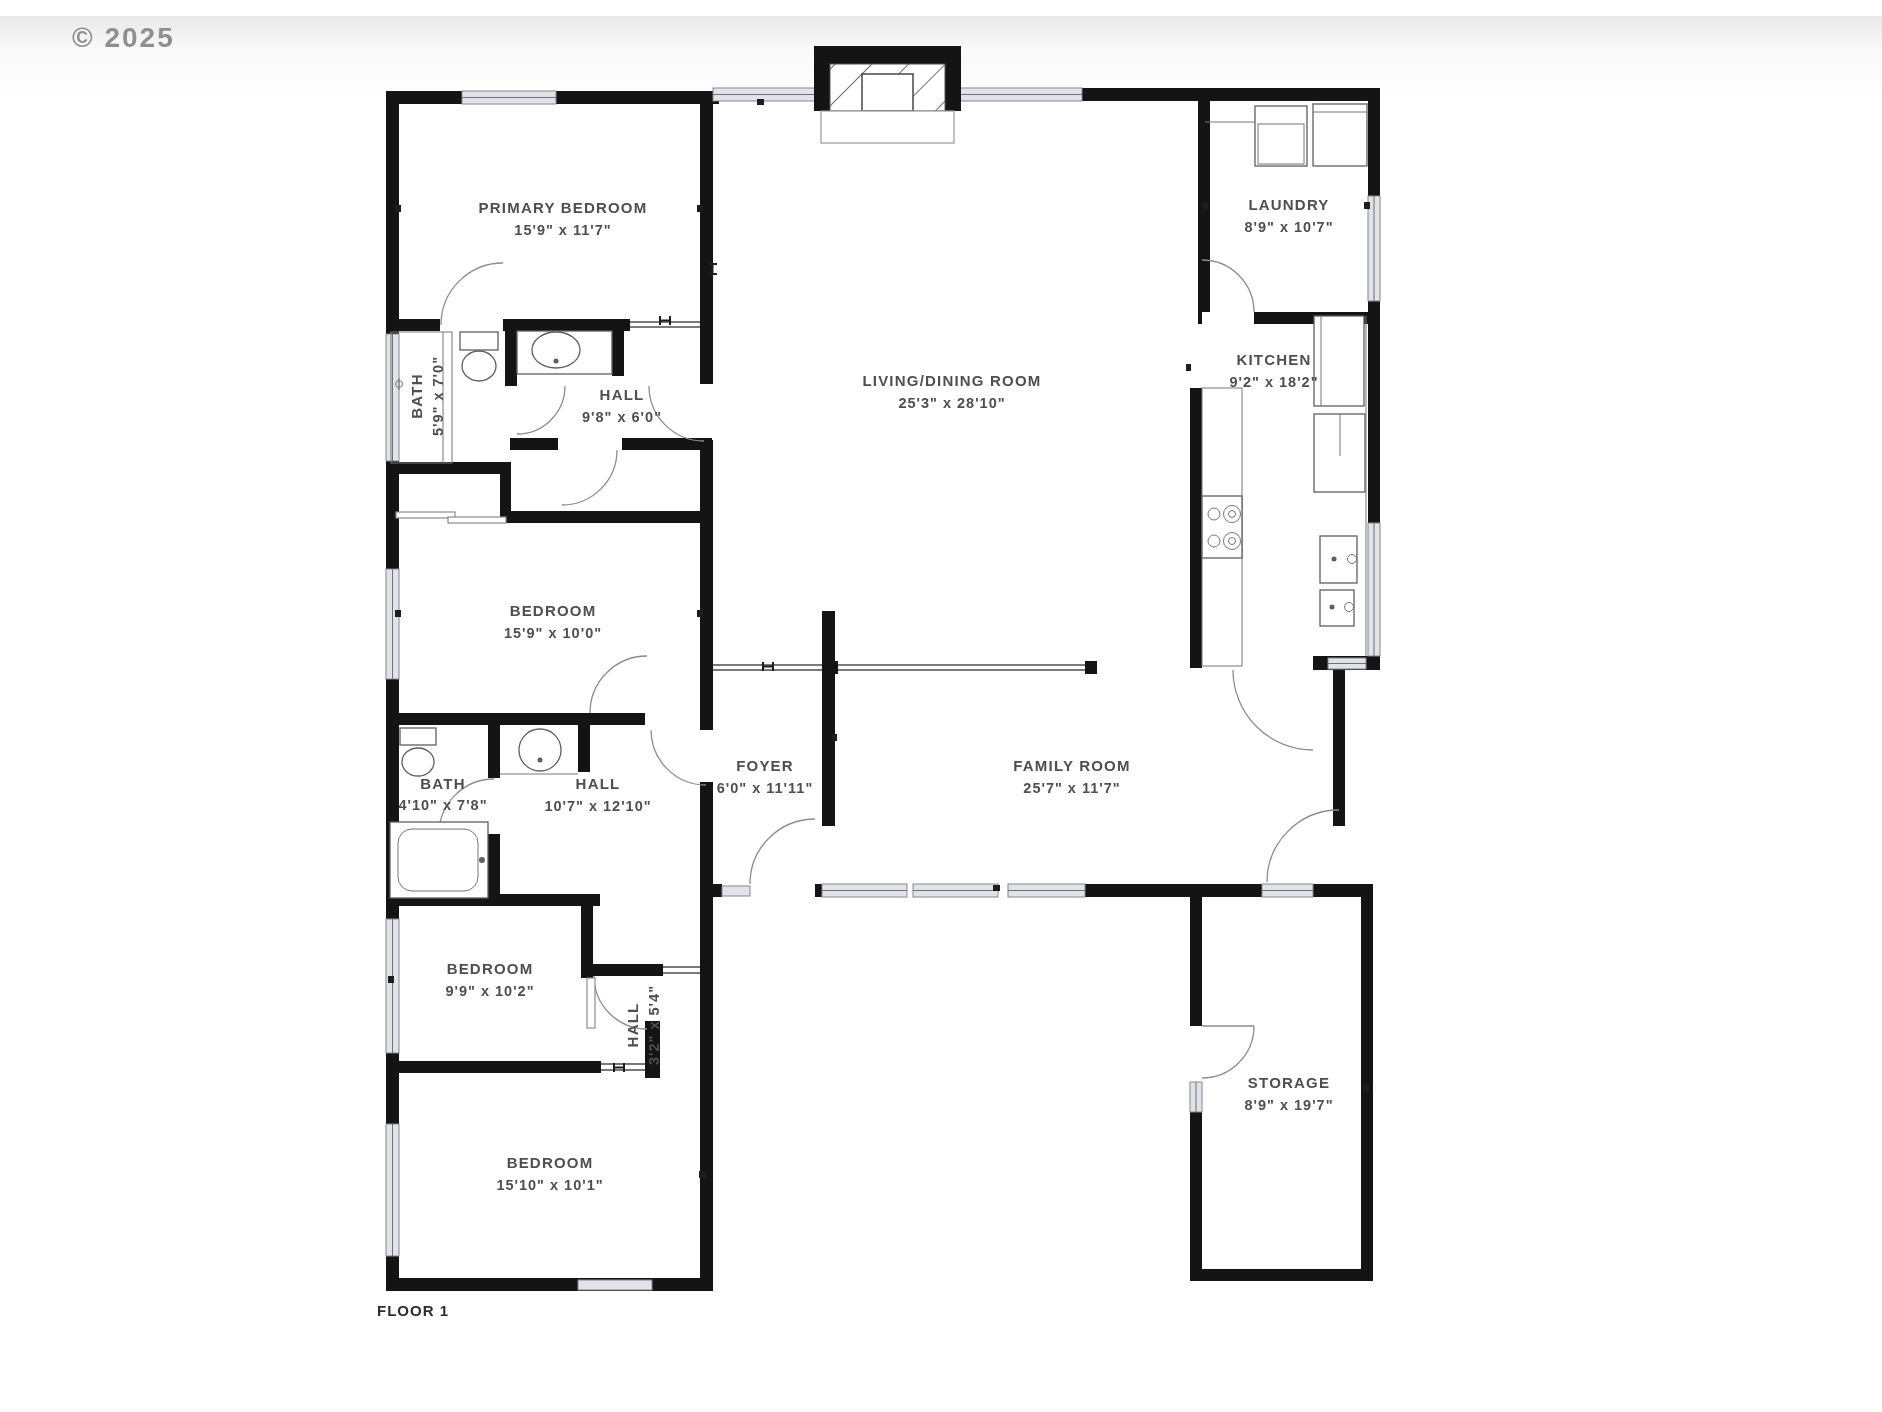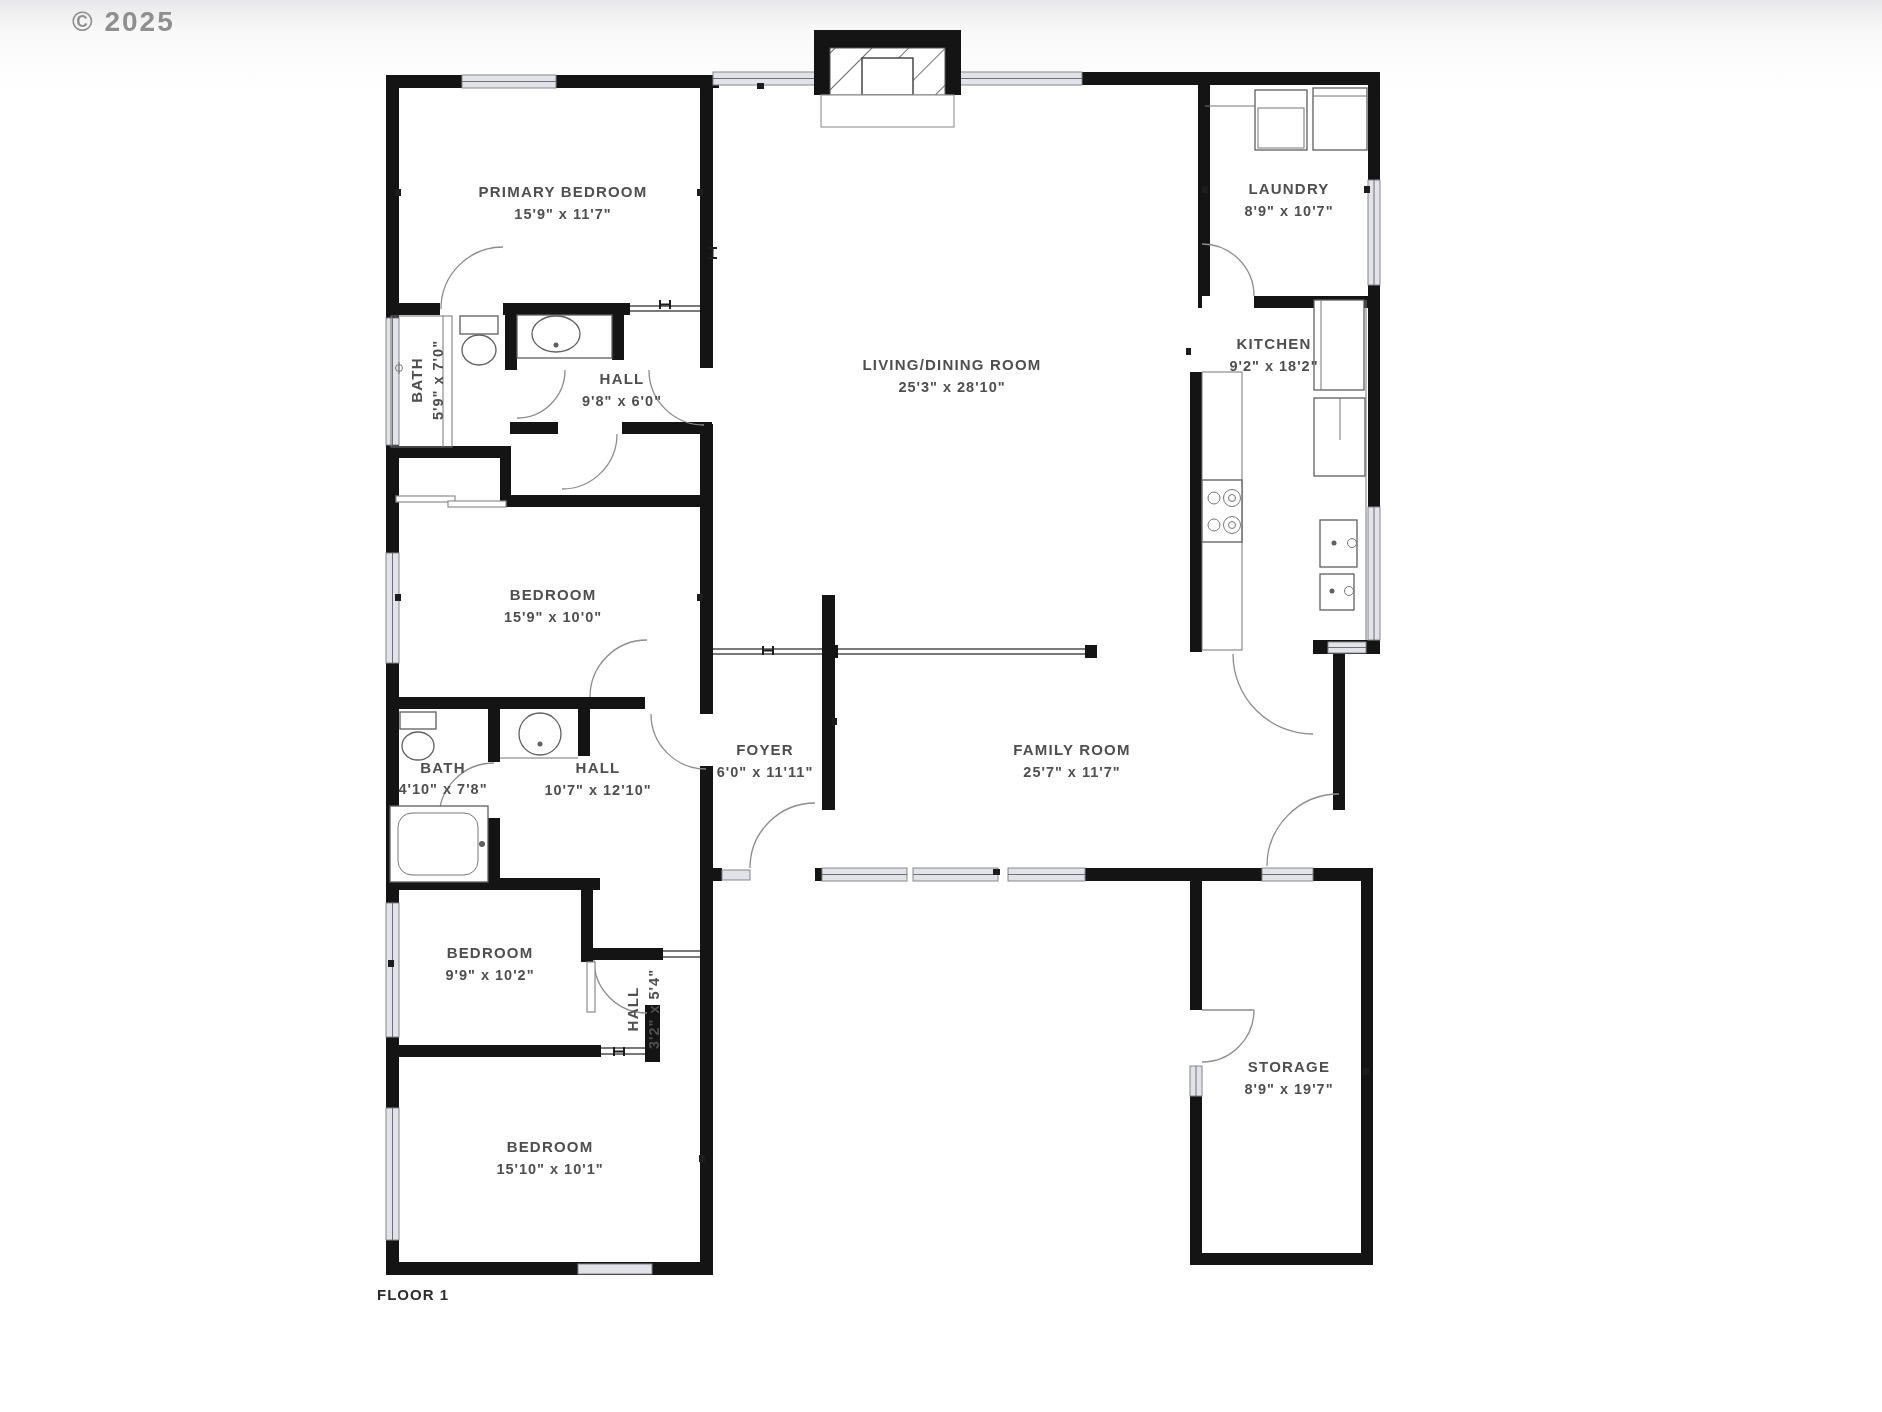--- a/index.html
+++ b/index.html
@@ -1,18 +1,19 @@
 <!DOCTYPE html>
 <html><head>
 <meta charset="utf-8">
 <style>
   html,body{margin:0;padding:0;background:#ffffff;}
   .canvas{
     position:relative;width:1882px;height:1360px;background:#ffffff;overflow:hidden;
     font-family:"Liberation Sans", sans-serif;
+    margin-top:16px;
   }
   .topshade{
     position:absolute;left:0;top:0;width:100%;height:90px;
     background:linear-gradient(180deg, rgba(205,205,210,0.45) 0%, rgba(230,230,234,0.25) 35%, rgba(255,255,255,0) 100%);
     pointer-events:none;
   }
   .watermark{
     position:absolute;left:72px;top:6px;
     font-size:28px;font-weight:bold;color:#8f8f8f;letter-spacing:2px;
   }

